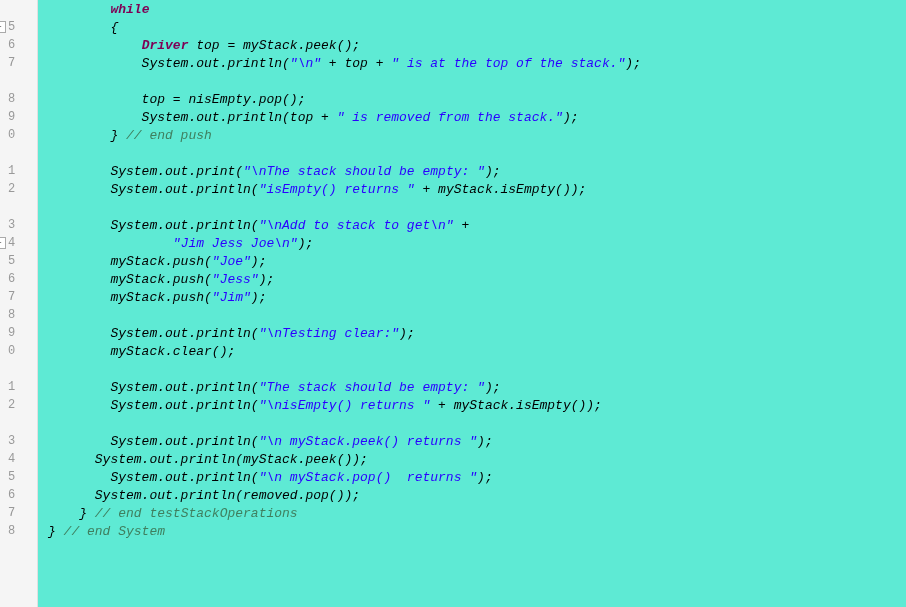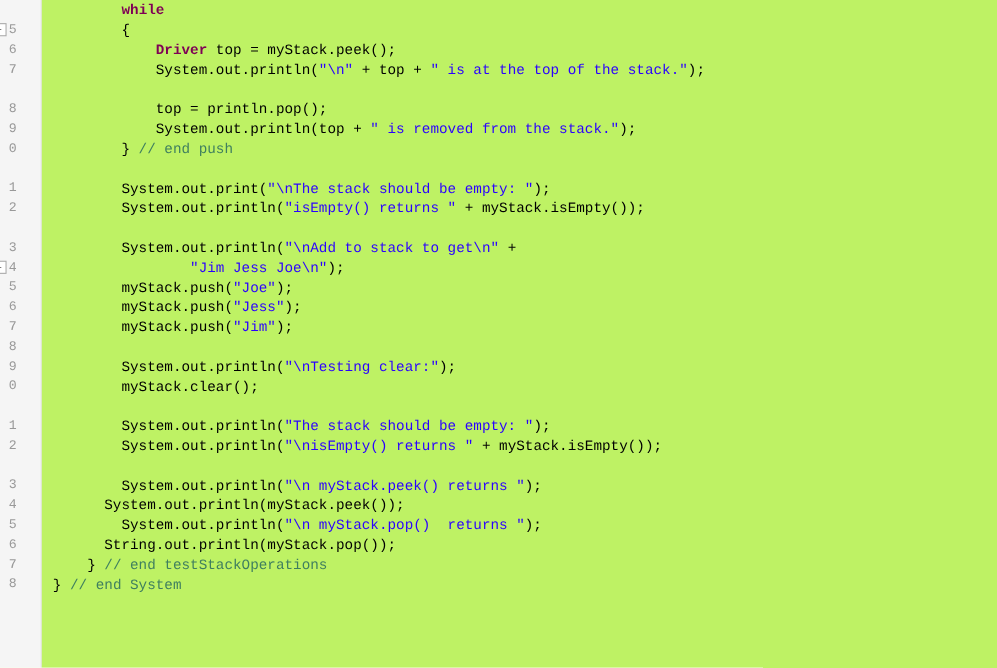--- a/index.html
+++ b/index.html
@@ -57,21 +57,22 @@
       align-items: center;
       justify-content: center;
       font-size: 9px;
       color: #555;
       cursor: pointer;
     }
 
     .code-area {
       flex: 1;
       padding-left: 10px;
-      background-color: #bef264;
+      background-color: #5eead4;
+      font-style: italic;
     }
 
     .code-line {
       height: 18px;
       display: flex;
       align-items: center;
       white-space: pre;
     }
 
     .kw { color: #7f0055; font-weight: bold; }
@@ -176,21 +177,21 @@
       <div class="line-number-row">
         <span class="line-number-text">8</span>
       </div>
     </div>
   <div class="code-area" id="code-area-container">
   <div class="code-line"><span class="plain">        </span><span class="kw">while</span></div>
       <div class="code-line"><span class="plain">        {</span></div>
       <div class="code-line"><span class="plain">            </span><span class="kw">Driver</span><span class="plain"> top = myStack.peek();</span></div>
       <div class="code-line"><span class="plain">            System.out.println(</span><span class="str">"\n"</span><span class="plain"> + top + </span><span class="str">" is at the top of the stack."</span><span class="plain">);</span></div>
       <div class="code-line"><span class="plain">            </span></div>
-      <div class="code-line"><span class="plain">            top = println.pop();</span></div>
+      <div class="code-line"><span class="plain">            top = nisEmpty.pop();</span></div>
       <div class="code-line"><span class="plain">            System.out.println(top + </span><span class="str">" is removed from the stack."</span><span class="plain">);</span></div>
       <div class="code-line"><span class="plain">        } </span><span class="comment">// end push</span></div>
       <div class="code-line"><span class="plain">        </span></div>
       <div class="code-line"><span class="plain">        System.out.print(</span><span class="str">"\nThe stack should be empty: "</span><span class="plain">);</span></div>
       <div class="code-line"><span class="plain">        System.out.println(</span><span class="str">"isEmpty() returns "</span><span class="plain"> + myStack.isEmpty());</span></div>
       <div class="code-line"><span class="plain">        </span></div>
       <div class="code-line"><span class="plain">        System.out.println(</span><span class="str">"\nAdd to stack to get\n"</span><span class="plain"> +</span></div>
       <div class="code-line"><span class="plain">                </span><span class="str">"Jim Jess Joe\n"</span><span class="plain">);</span></div>
       <div class="code-line"><span class="plain">        myStack.push(</span><span class="str">"Joe"</span><span class="plain">);</span></div>
       <div class="code-line"><span class="plain">        myStack.push(</span><span class="str">"Jess"</span><span class="plain">);</span></div>
@@ -198,17 +199,17 @@
       <div class="code-line"><span class="plain">        </span></div>
       <div class="code-line"><span class="plain">        System.out.println(</span><span class="str">"\nTesting clear:"</span><span class="plain">);</span></div>
       <div class="code-line"><span class="plain">        myStack.clear();</span></div>
       <div class="code-line"><span class="plain">        </span></div>
       <div class="code-line"><span class="plain">        System.out.println(</span><span class="str">"The stack should be empty: "</span><span class="plain">);</span></div>
       <div class="code-line"><span class="plain">        System.out.println(</span><span class="str">"\nisEmpty() returns "</span><span class="plain"> + myStack.isEmpty());</span></div>
       <div class="code-line"><span class="plain">        </span></div>
       <div class="code-line"><span class="plain">        System.out.println(</span><span class="str">"\n myStack.peek() returns "</span><span class="plain">);</span></div>
       <div class="code-line"><span class="plain">      System.out.println(myStack.peek());</span></div>
       <div class="code-line"><span class="plain">        System.out.println(</span><span class="str">"\n myStack.pop()  returns "</span><span class="plain">);</span></div>
-      <div class="code-line"><span class="plain">      String.out.println(myStack.pop());</span></div>
+      <div class="code-line"><span class="plain">      System.out.println(removed.pop());</span></div>
       <div class="code-line"><span class="plain">    } </span><span class="comment">// end testStackOperations</span></div>
       <div class="code-line"><span class="plain">} </span><span class="comment">// end System</span></div>
     </div>
 </div>
 
 </body></html>

